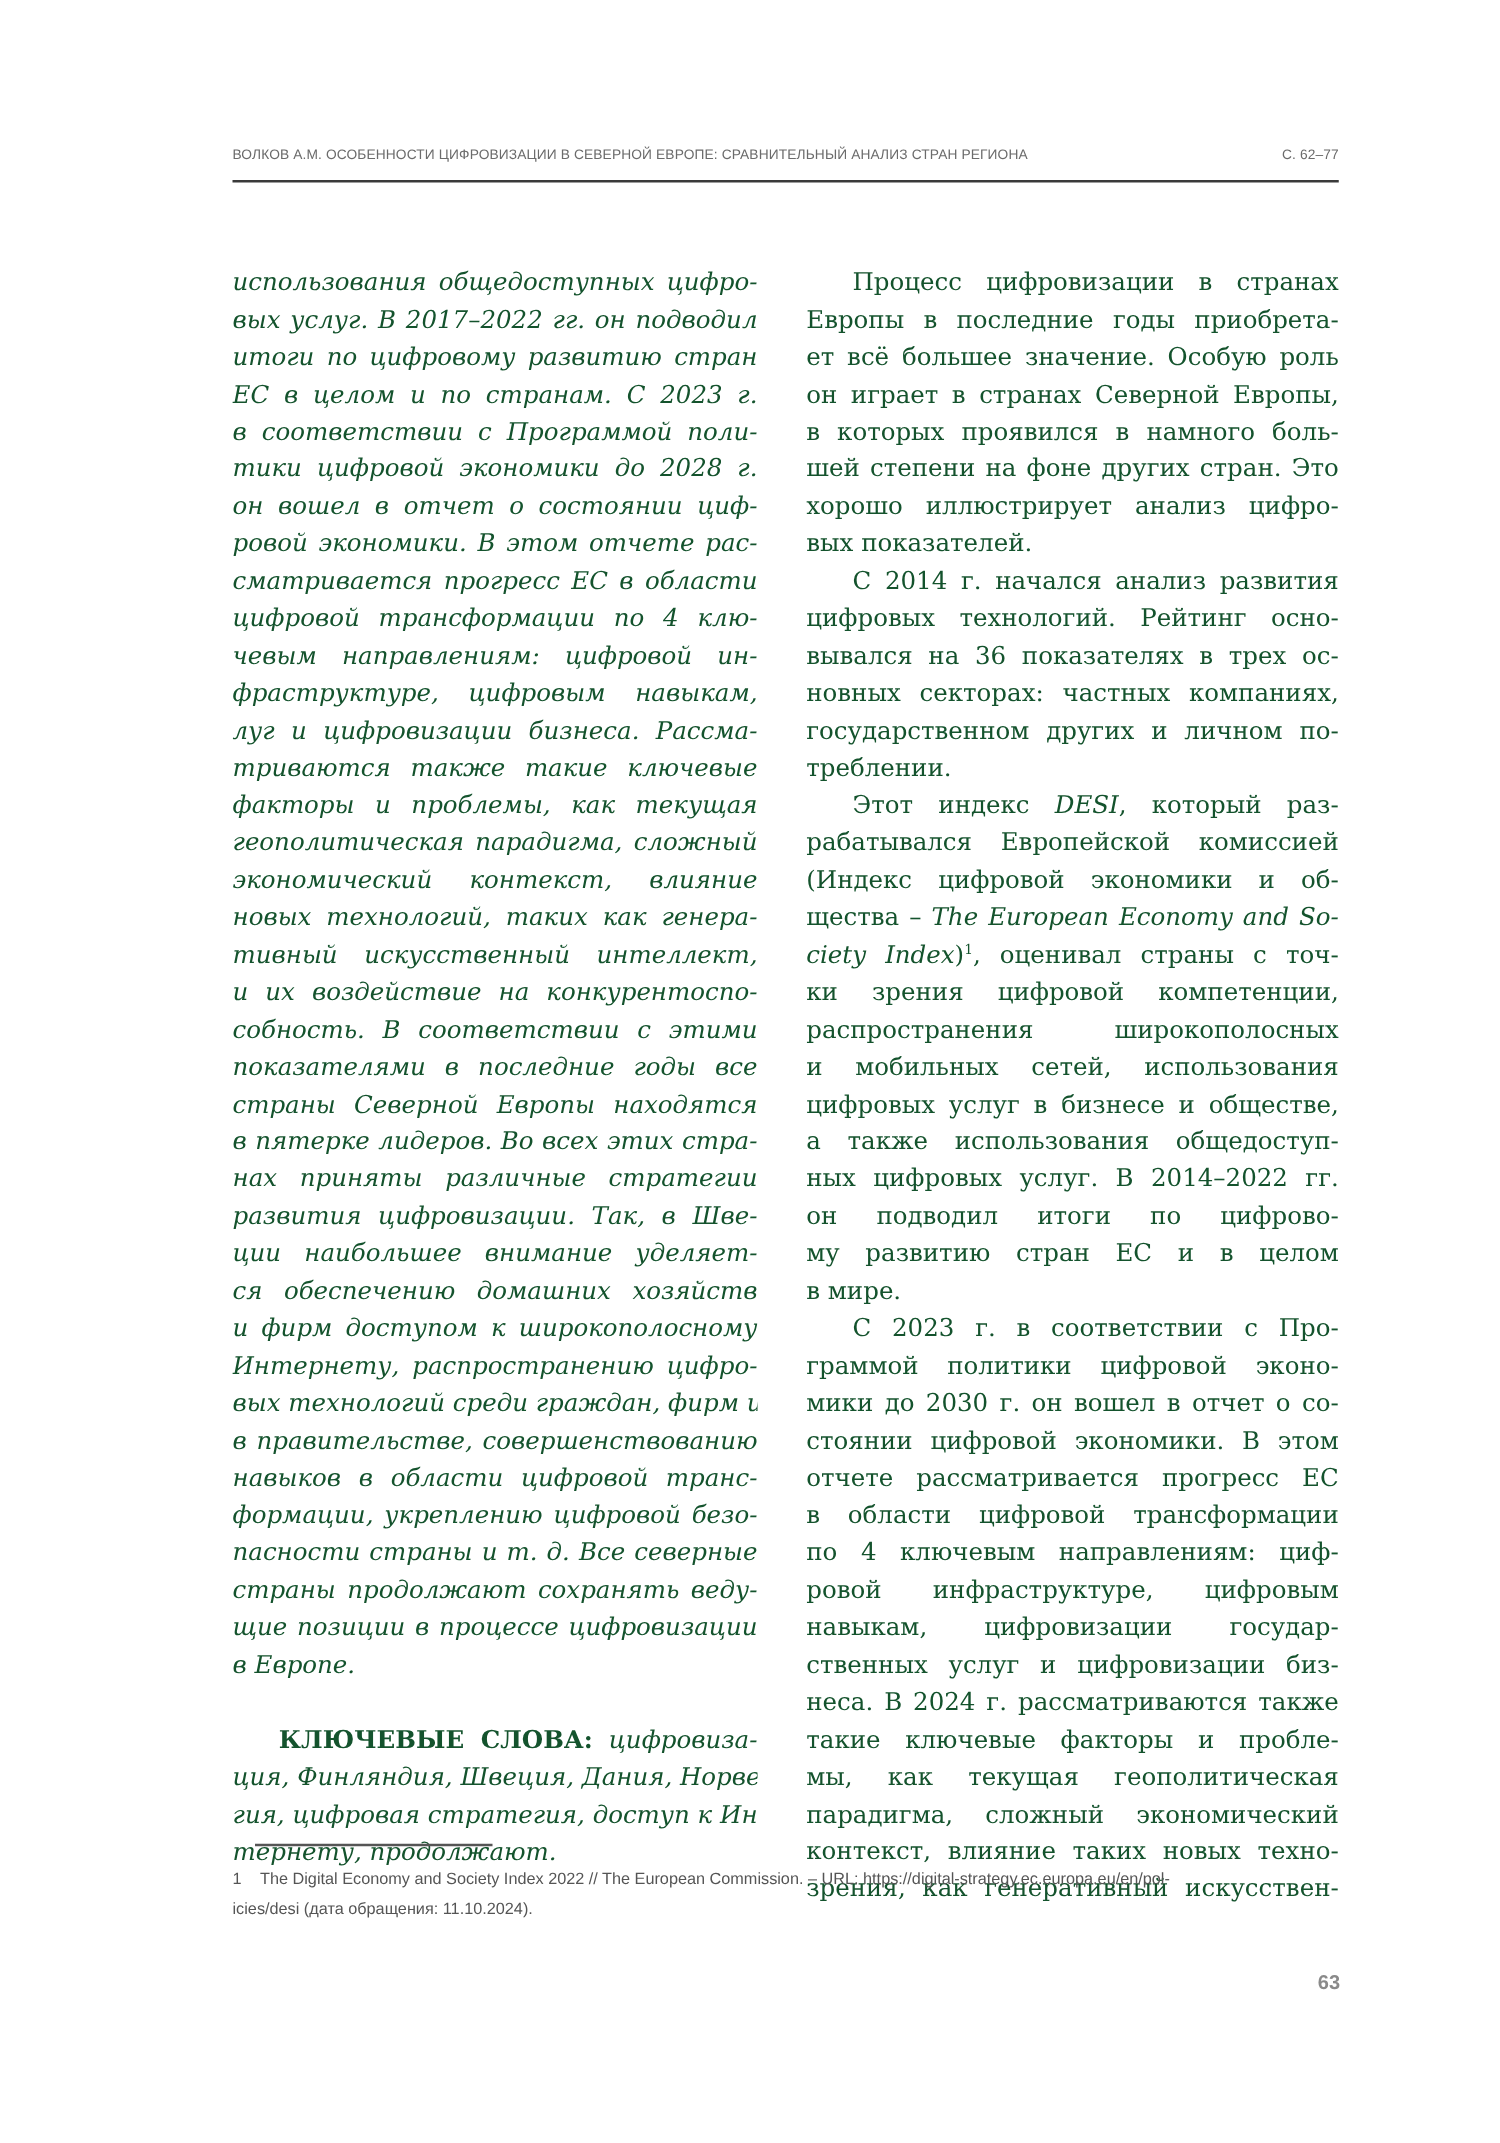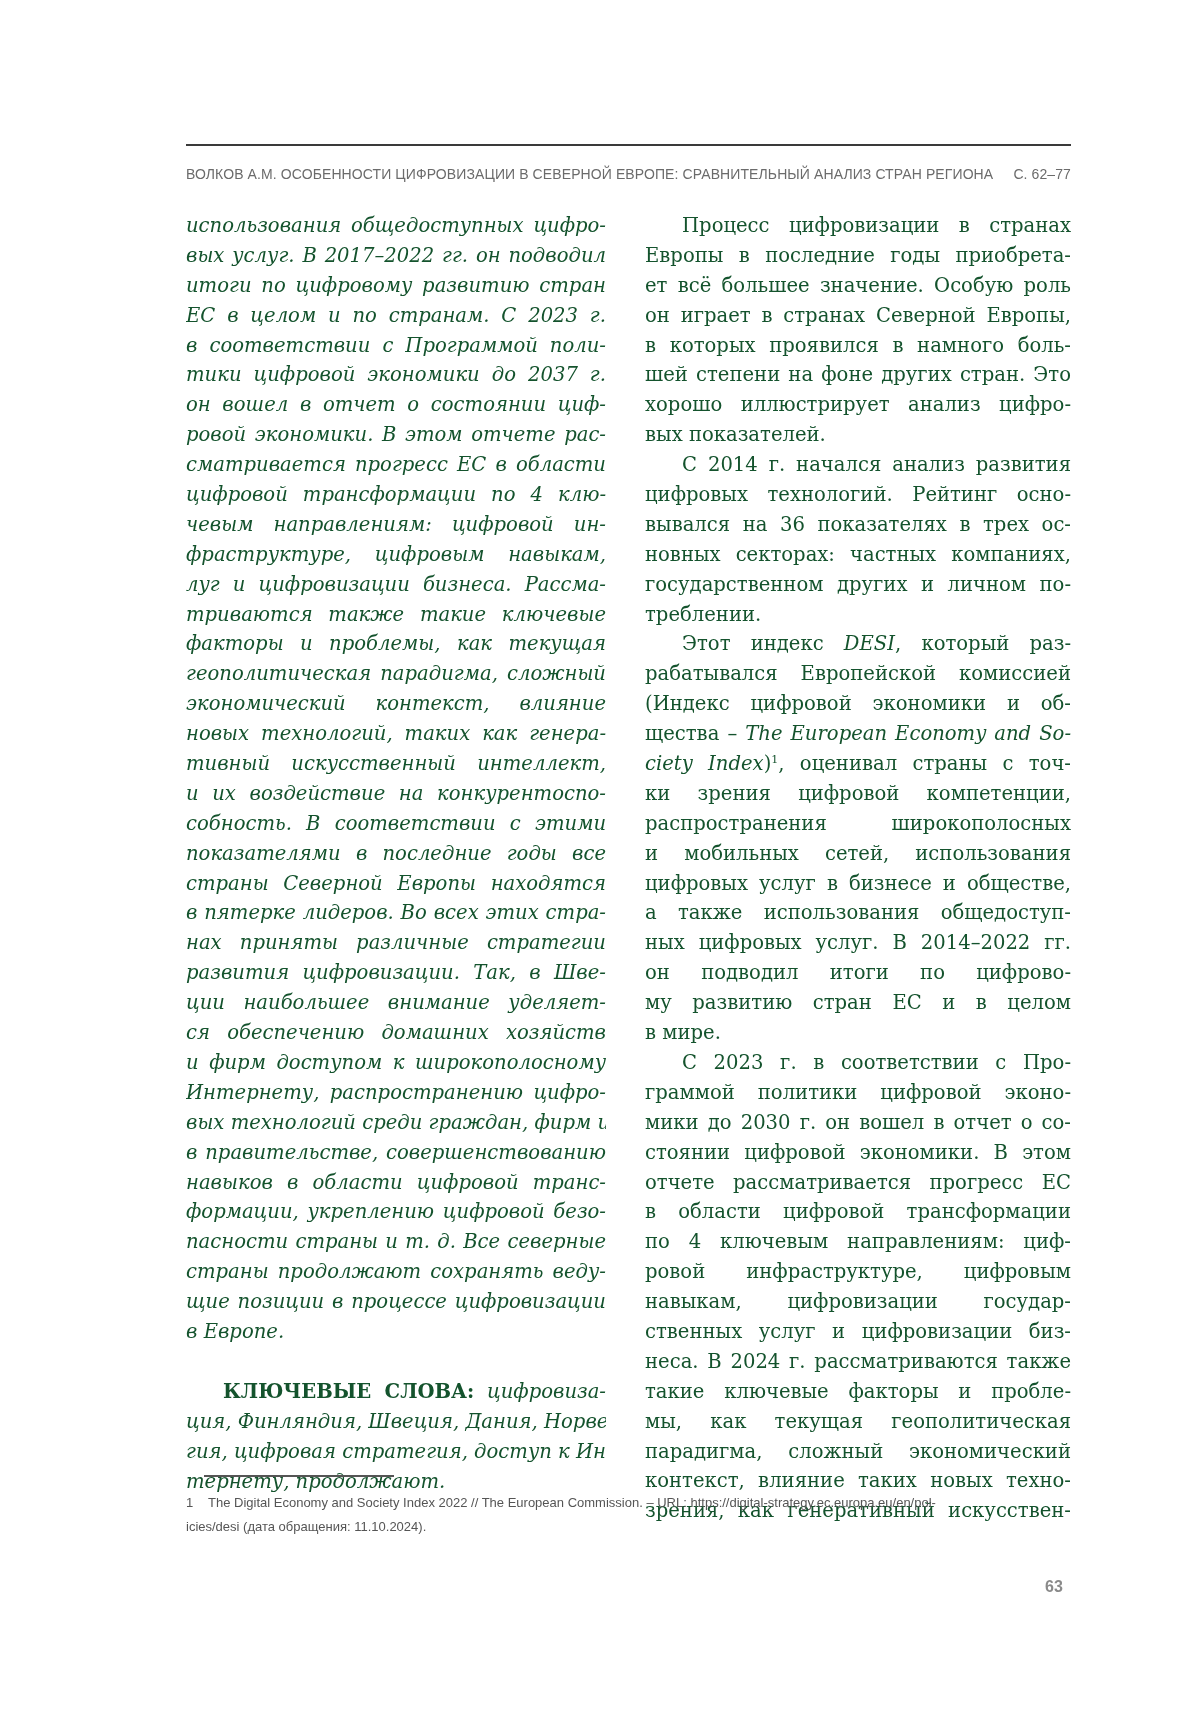--- a/index.html
+++ b/index.html
@@ -1,21 +1,20 @@
 <!DOCTYPE html>
 <html><head>
 <meta charset="utf-8">
 <style>
   html, body { margin: 0; padding: 0; background: #ffffff; }
   body { width: 1200px; height: 1714px; position: relative; overflow: hidden; }
   .running-head {
     position: absolute; left: 186px; top: 110px; width: 885px; height: 26px;
-    font-family: "Liberation Sans", sans-serif; font-size: 14px; color: #6b6b6b;
+    font-family: "Liberation Sans", sans-serif; font-size: 11px; color: #6b6b6b;
     letter-spacing: 0.1px;
-    margin-top: 48px;
   }
   .running-head .title { position: absolute; left: 0; top: 8px; white-space: nowrap; }
   .running-head .pages { position: absolute; right: 0; top: 8px; white-space: nowrap; }
   .head-rule { position: absolute; left: 186px; top: 144px; width: 885px; height: 2px; background: #3a3a3a; }
 
   .col { position: absolute; top: 211px; font-family: "DejaVu Serif", serif; font-size: 19.6px; color: #14532d; }
   .col-left { left: 186px; width: 420px; font-style: italic; }
   .col-right { left: 645px; width: 426px; }
   .line {
     display: block; height: 29.9px; line-height: 29.9px; white-space: nowrap;
@@ -29,41 +28,41 @@
   sup { font-size: 11px; line-height: 0; vertical-align: 7px; }
 
   .fn-rule { position: absolute; left: 204px; top: 1475px; width: 190px; height: 2px; background: #555555; }
   .footnote {
     position: absolute; left: 186px; top: 1491px; width: 885px;
     font-family: "Liberation Sans", sans-serif; font-size: 13px; color: #555555; line-height: 24px;
   }
   .footnote .fn-line { display: block; white-space: nowrap; }
   .footnote .fn-num { display: inline-block; width: 22px; }
   .page-number {
-    position: absolute; left: 1036px; top: 1578px; width: 36px; text-align: center;
+    position: absolute; left: 1036px; top: 1578px; width: 36px; text-align: right;
     font-family: "Liberation Sans", sans-serif; font-size: 16px; font-weight: bold; color: #8a8a8a;
   }
 </style>
 </head>
 <body>
 
 <div class="running-head">
   <span class="title">ВОЛКОВ А.М. ОСОБЕННОСТИ ЦИФРОВИЗАЦИИ В СЕВЕРНОЙ ЕВРОПЕ: СРАВНИТЕЛЬНЫЙ АНАЛИЗ СТРАН РЕГИОНА</span>
   <span class="pages">С. 62–77</span>
 </div>
 <div class="head-rule"></div>
 
 <div class="col col-left">
   <div>
     <span class="line">использования общедоступных цифро-</span>
     <span class="line">вых услуг. В 2017–2022 гг. он подводил</span>
     <span class="line">итоги по цифровому развитию стран</span>
     <span class="line">ЕС в целом и по странам. С 2023 г.</span>
     <span class="line">в соответствии с Программой поли-</span>
-    <span class="line">тики цифровой экономики до 2037 г.</span>
+    <span class="line">тики цифровой экономики до 2028 г.</span>
     <span class="line">он вошел в отчет о состоянии циф-</span>
     <span class="line">ровой экономики. В этом отчете рас-</span>
     <span class="line">сматривается прогресс ЕС в области</span>
     <span class="line">цифровой трансформации по 4 клю-</span>
     <span class="line">чевым направлениям: цифровой ин-</span>
     <span class="line">фраструктуре, цифровым навыкам,</span>
     <span class="line">луг и цифровизации бизнеса. Рассма-</span>
     <span class="line">триваются также такие ключевые</span>
     <span class="line">факторы и проблемы, как текущая</span>
     <span class="line">геополитическая парадигма, сложный</span>

